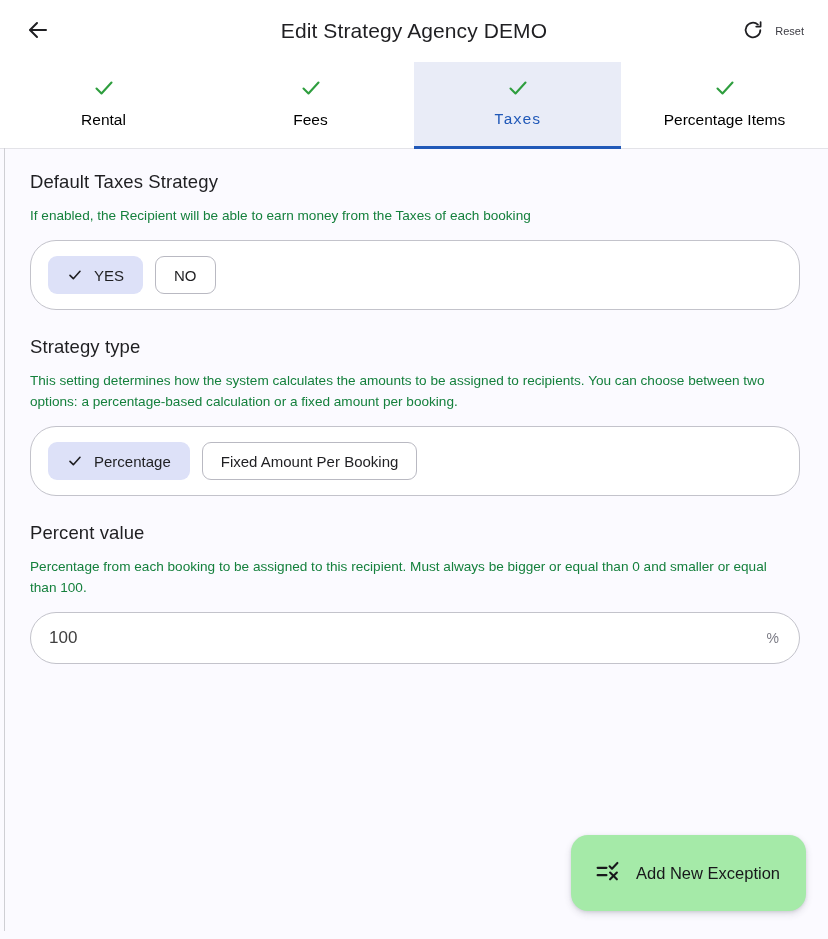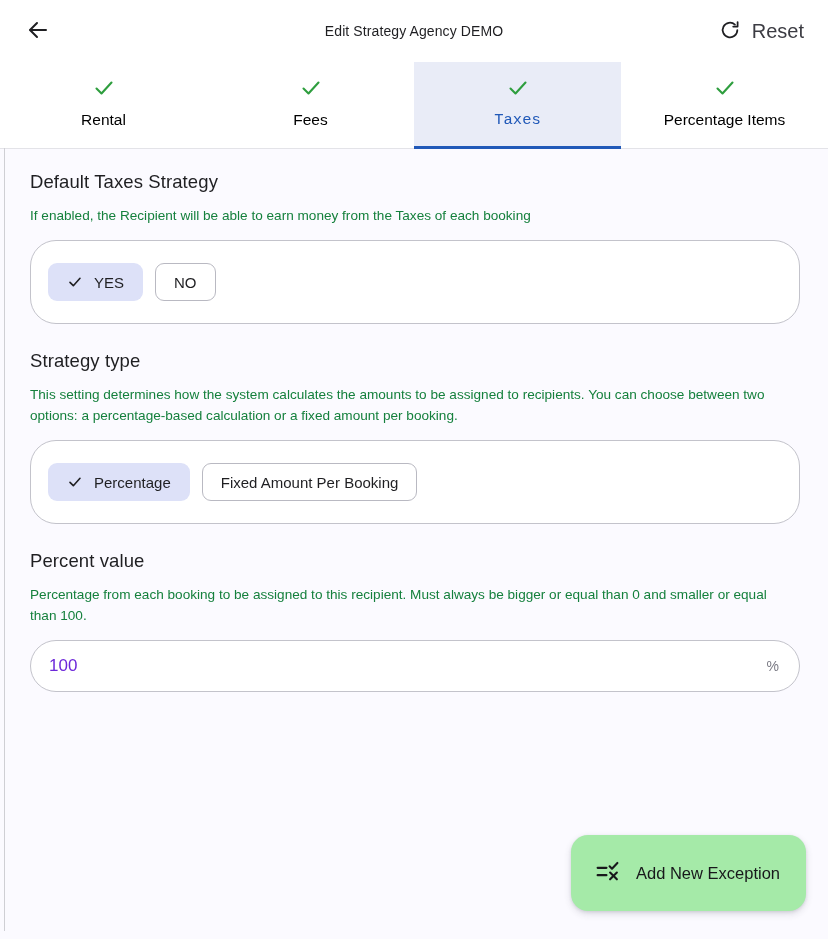--- a/index.html
+++ b/index.html
@@ -60,41 +60,41 @@
     cursor: pointer;
     border-radius: 50%;
     flex: 0 0 auto;
   }
 
   .header-title {
     position: absolute;
     left: 0;
     right: 0;
     text-align: center;
-    font-size: 14px;
+    font-size: 21px;
     font-weight: 400;
     color: #1f1f22;
     letter-spacing: 0.1px;
     pointer-events: none;
   }
 
   .reset-btn {
     margin-left: auto;
     display: flex;
     align-items: center;
     gap: 11px;
     border: none;
     background: transparent;
     cursor: pointer;
     padding: 6px 4px 6px 8px;
     z-index: 2;
   }
 
   .reset-label {
-    font-size: 20px;
+    font-size: 11px;
     color: #3c3c43;
   }
 
   
   .tabs {
     display: flex;
     height: 87px;
     min-height: 87px;
     background: #ffffff;
     border-bottom: 1px solid #e3e3e8;
@@ -163,21 +163,21 @@
     line-height: 1.5;
     color: #15803d;
     margin-bottom: 14px;
     max-width: 766px;
   }
 
   .field-card {
     background: #ffffff;
     border: 1px solid #c3c3cb;
     border-radius: 26px;
-    padding: 22px 17px;
+    padding: 15px 17px;
     display: flex;
     align-items: center;
     gap: 12px;
     min-height: 62px;
   }
 
   .chip {
     display: inline-flex;
     align-items: center;
     gap: 11px;
@@ -212,21 +212,21 @@
     padding: 0 20px 0 18px;
   }
 
   .percent-input {
     flex: 1 1 auto;
     border: none;
     outline: none;
     background: transparent;
     font-family: inherit;
     font-size: 17px;
-    color: #6d28d9;
+    color: #404040;
     height: 100%;
     padding: 0;
   }
 
   .percent-suffix {
     font-size: 14px;
     color: #7b7b85;
     padding-left: 10px;
   }
 

